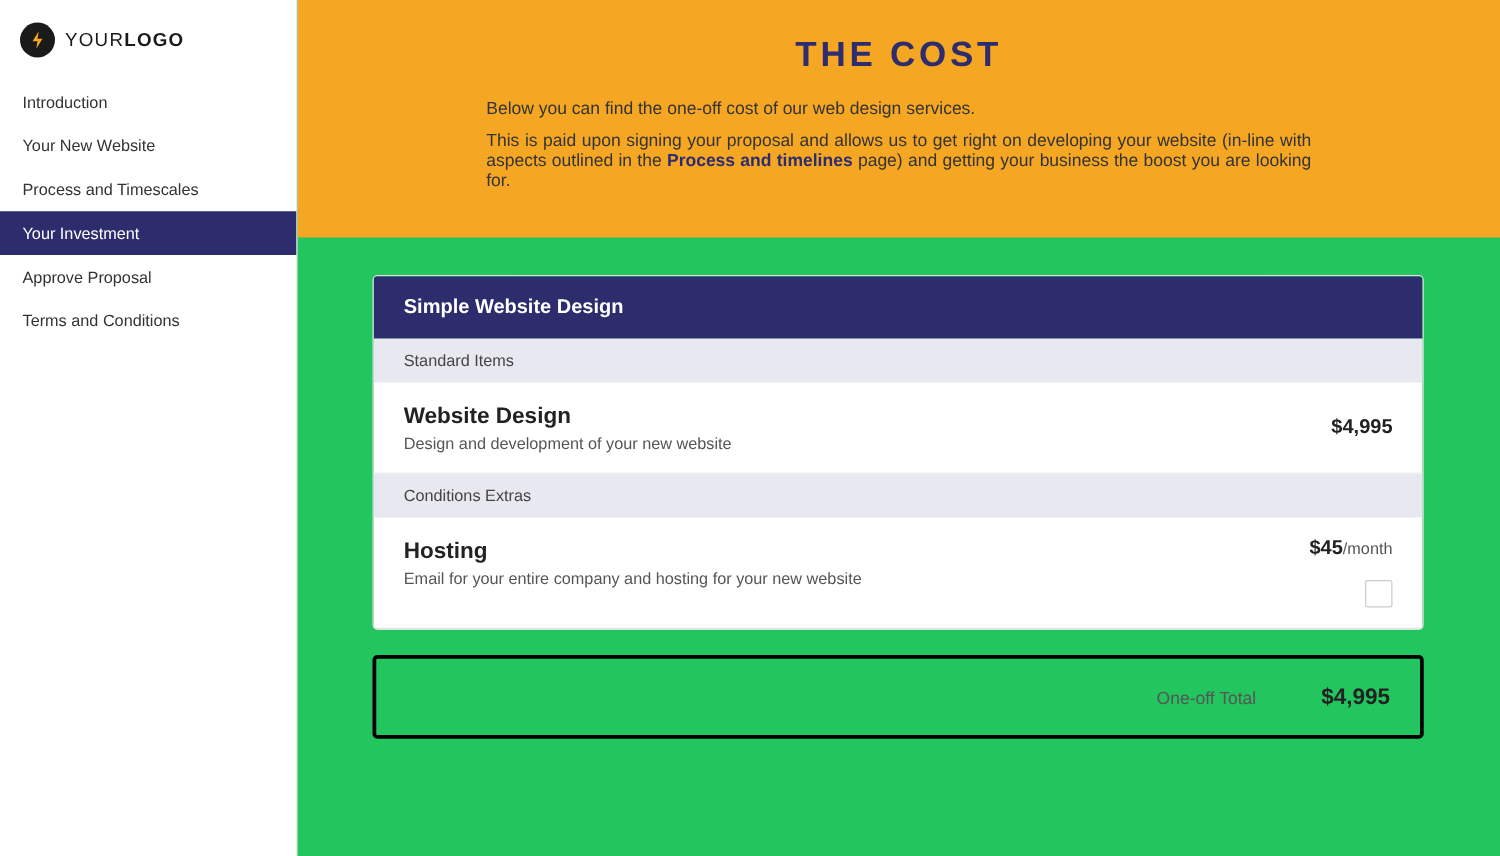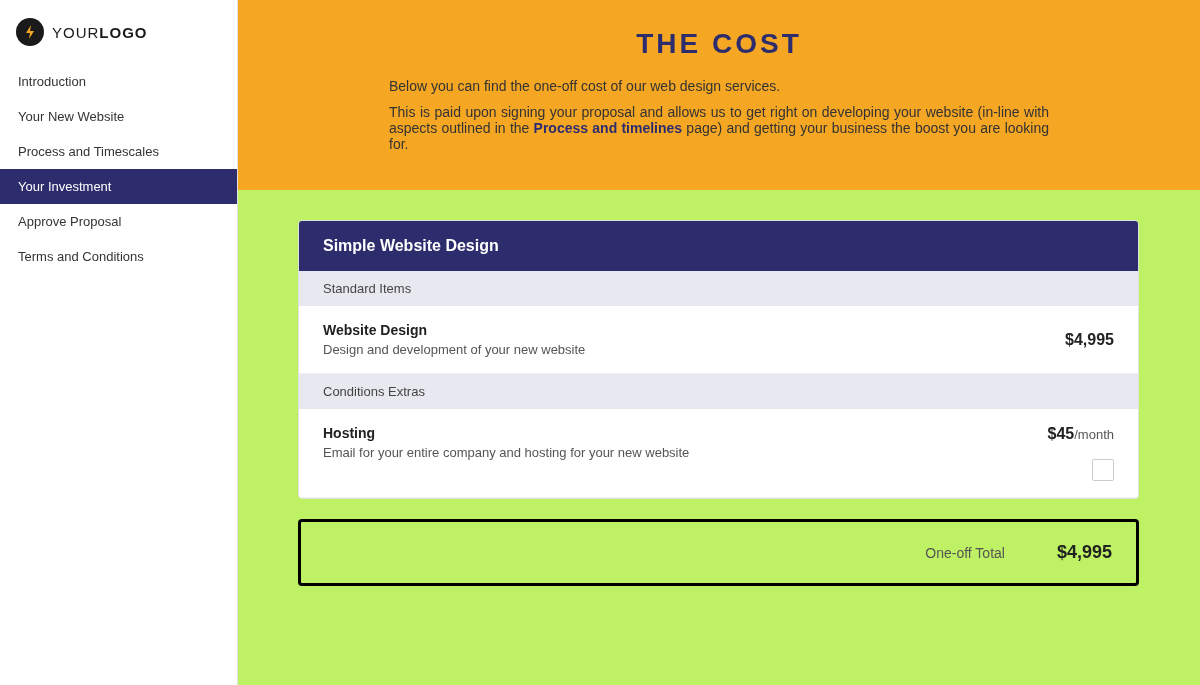--- a/index.html
+++ b/index.html
@@ -46,21 +46,21 @@
     }
     .nav-item.active {
       background: #2d2d6e;
       color: #fff;
     }
 
     
     #main {
       flex: 1;
       overflow-y: auto;
-      background: #bef264;
+      background: #22c55e;
     }
 
     
     #header-banner {
       background: #f5a623;
       padding: 28px 60px 28px 60px;
       text-align: center;
     }
     #header-banner h1 {
       font-size: 28px;
@@ -118,21 +118,21 @@
     
     .item-row {
       display: flex;
       align-items: flex-start;
       justify-content: space-between;
       padding: 16px 24px;
       border-bottom: 1px solid #f0f0f0;
     }
     .item-info { flex: 1; }
     .item-name {
-      font-size: 14px;
+      font-size: 18px;
       font-weight: 600;
       color: #222;
       margin-bottom: 4px;
     }
     .item-desc {
       font-size: 13px;
       color: #555;
     }
     .item-price {
       font-size: 16px;

